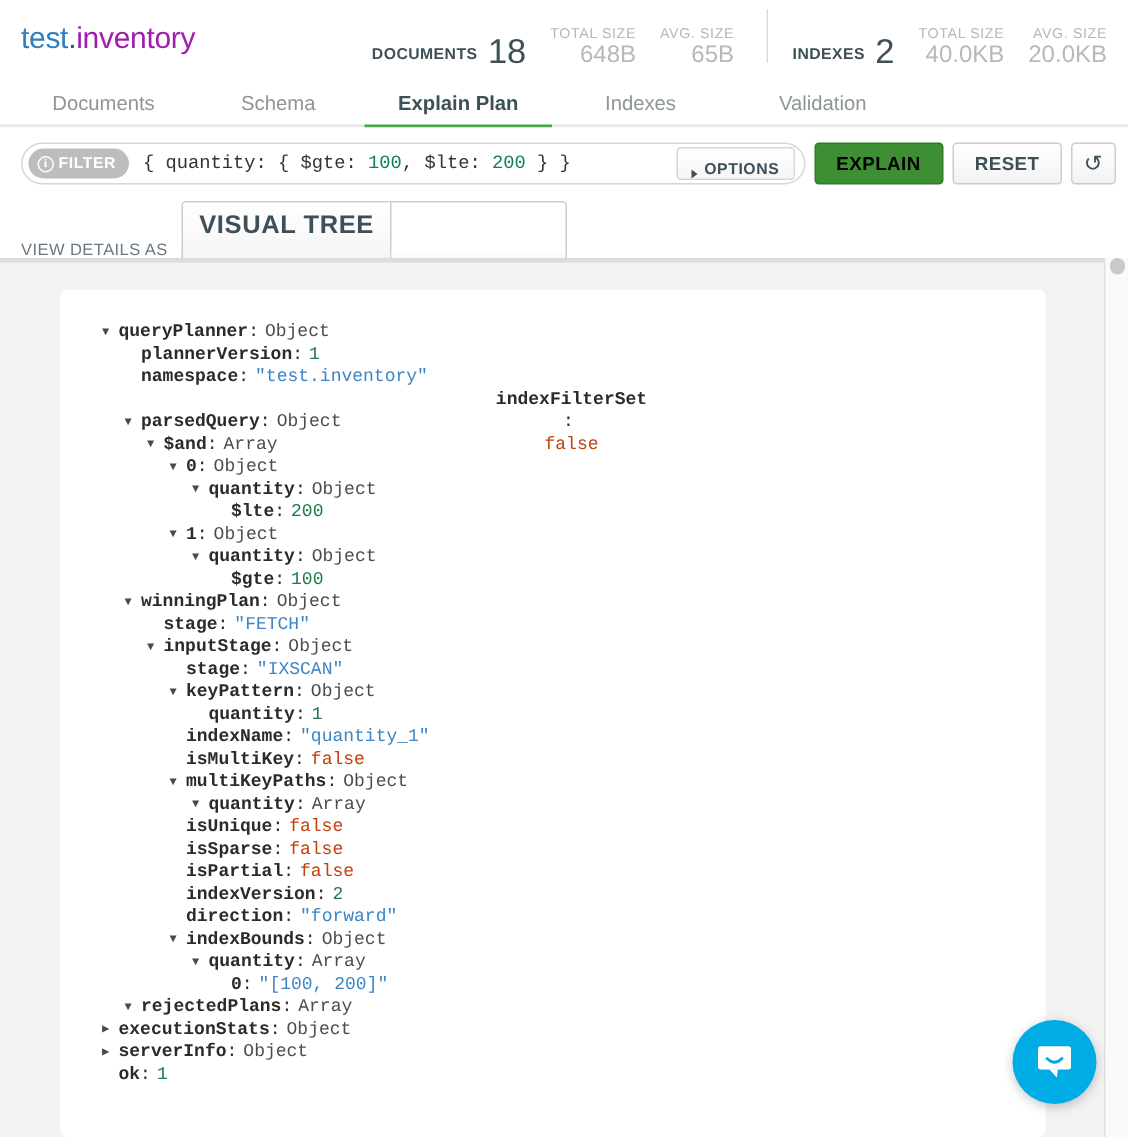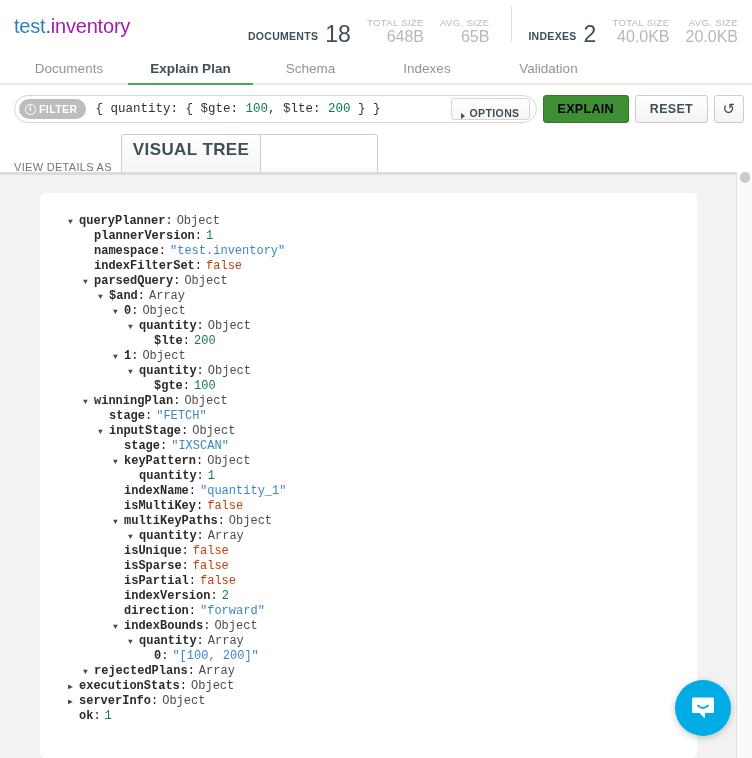--- a/index.html
+++ b/index.html
@@ -378,22 +378,22 @@
           <span class="substat-label">AVG. SIZE</span>
           <span class="substat-value">20.0KB</span>
         </span>
       </div>
     </div>
   </div>
 
   <div class="tabs" id="tabs">
     <div class="tabs-sep"></div>
   <div class="tab" style="width: 118px;"><span>Documents</span></div>
+      <div class="tab" style="width: 115px;"><span>Schema</span></div>
       <div class="tab active" style="width: 125px;"><span>Explain Plan</span><span class="underline"></span></div>
-      <div class="tab" style="width: 115px;"><span>Schema</span></div>
       <div class="tab" style="width: 118px;"><span>Indexes</span></div>
       <div class="tab" style="width: 125px;"><span>Validation</span></div>
     </div>
 
   <div class="querybar">
     <div class="filter-input-wrap">
       <span class="filter-badge">
         <span class="info-glyph">i</span>
         <span>FILTER</span>
       </span>
@@ -431,21 +431,21 @@
             <span class="jkey">plannerVersion</span>
             <span class="jcolon">: </span>
             <span class="jnum">1</span>
           </div>
           <div class="jrow" style="padding-left: 15px;">
             <span class="twisty tw-none"></span>
             <span class="jkey">namespace</span>
             <span class="jcolon">: </span>
             <span class="jstr">"test.inventory"</span>
           </div>
-          <div class="jrow" style="padding-left: 15px;">
+          <div class="jrow" style="padding-left: 15px; flex-direction: column;">
             <span class="twisty tw-none"></span>
             <span class="jkey">indexFilterSet</span>
             <span class="jcolon">: </span>
             <span class="jbool">false</span>
           </div>
           <div class="jrow" style="padding-left: 15px;">
             <span class="twisty tw-open"></span>
             <span class="jkey">parsedQuery</span>
             <span class="jcolon">: </span>
             <span class="jtype">Object</span>

